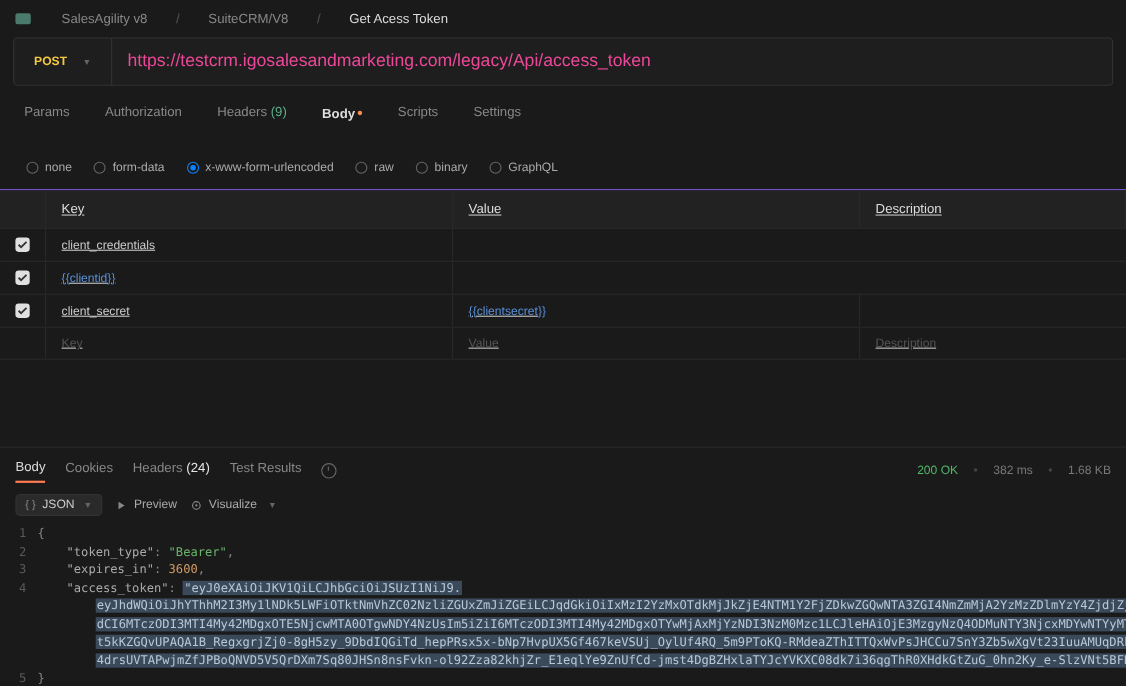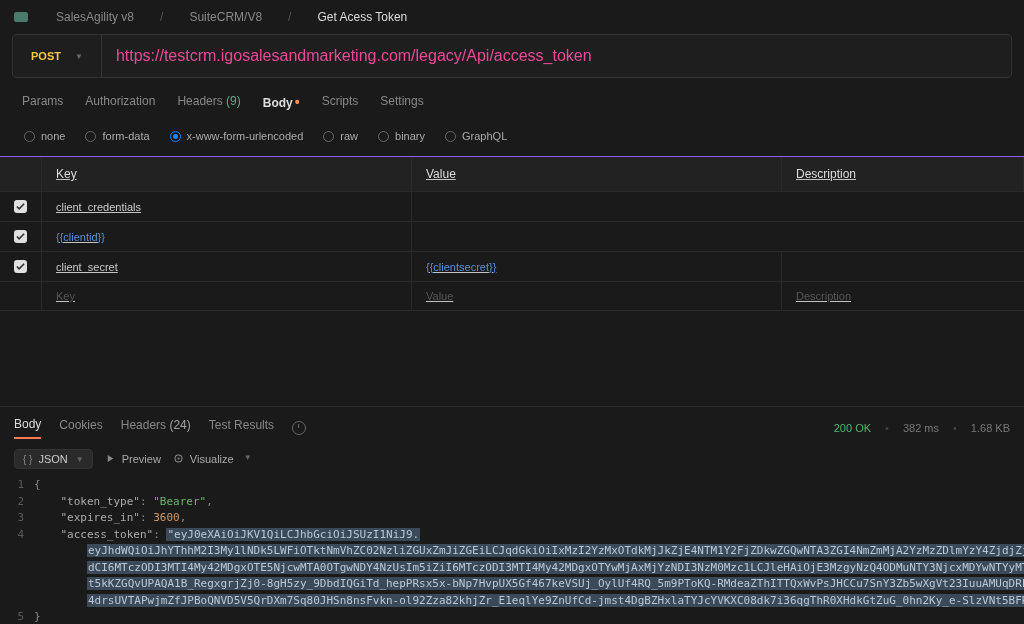--- a/index.html
+++ b/index.html
@@ -62,23 +62,23 @@
       flex: 1;
       display: flex;
       align-items: center;
       padding: 12px 14px;
       color: #ec4899;
       font-size: 16px;
       text-align: right;
     }
     .req-tabs {
       display: flex;
-      gap: 22px;
+      gap: 32px;
       padding: 0 22px;
-      margin-bottom: 4px;
+      margin-bottom: 20px;
     }
     .req-tab {
       padding: 8px 0;
       color: #888;
       font-size: 12px;
       cursor: pointer;
     }
     .req-tab.active {
       color: #ddd;
       font-weight: bold;
@@ -194,21 +194,21 @@
       color: #888;
       font-size: 12px;
       cursor: pointer;
       padding-bottom: 6px;
     }
     .resp-tab.active {
       color: #ddd;
       border-bottom: 2px solid #ff7a50;
     }
     .resp-tab .count {
-      color: #a3a3a3;
+      color: #e5e5e5;
     }
     .history-icon {
       width: 14px;
       height: 14px;
       border: 1.5px solid #666;
       border-radius: 50%;
       position: relative;
       cursor: pointer;
     }
     .history-icon::after {
@@ -250,20 +250,21 @@
       gap: 6px;
       font-size: 11px;
       color: #ccc;
     }
     .json-selector .braces {
       color: #888;
       font-size: 10px;
     }
     .toolbar-btn {
       display: flex;
+      align-items: center;
       gap: 6px;
       color: #aaa;
       font-size: 11px;
       cursor: pointer;
     }
     .toolbar-btn svg {
       width: 11px;
       height: 11px;
     }
     .json-body {

